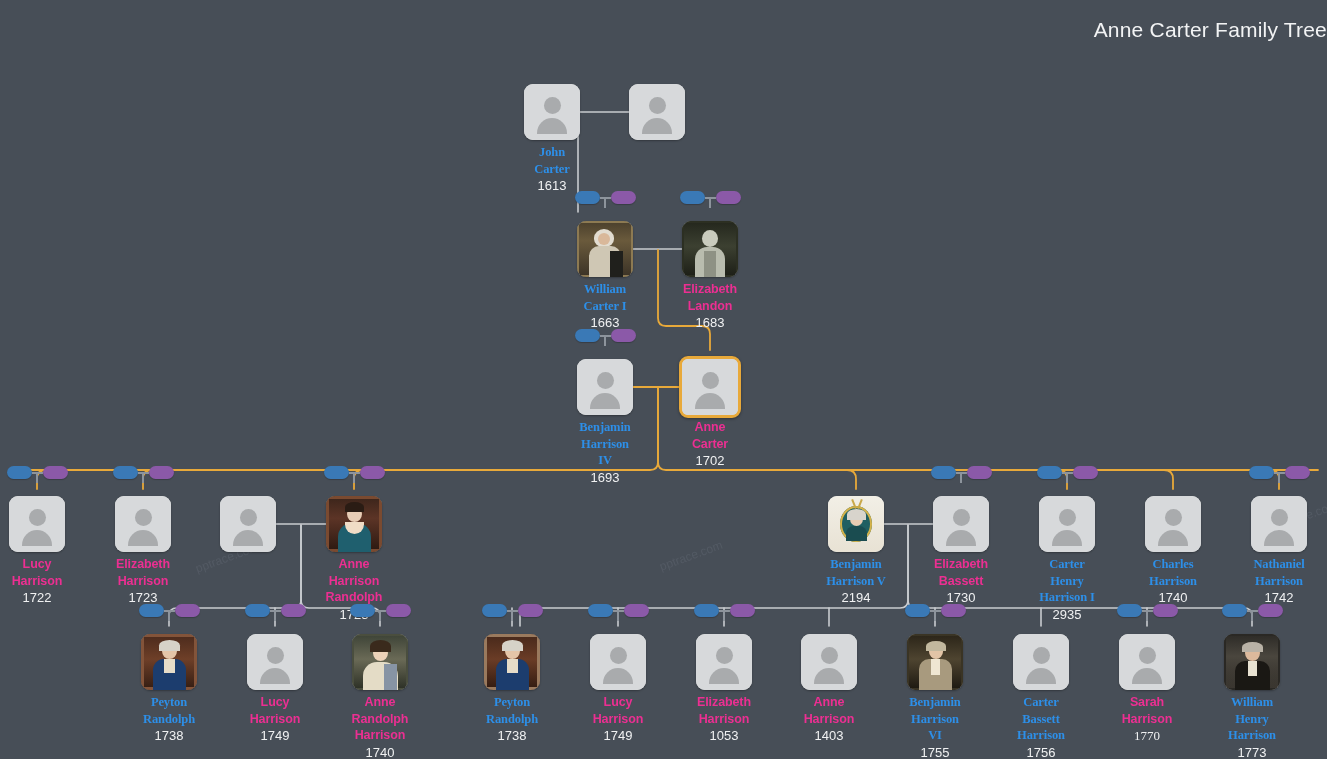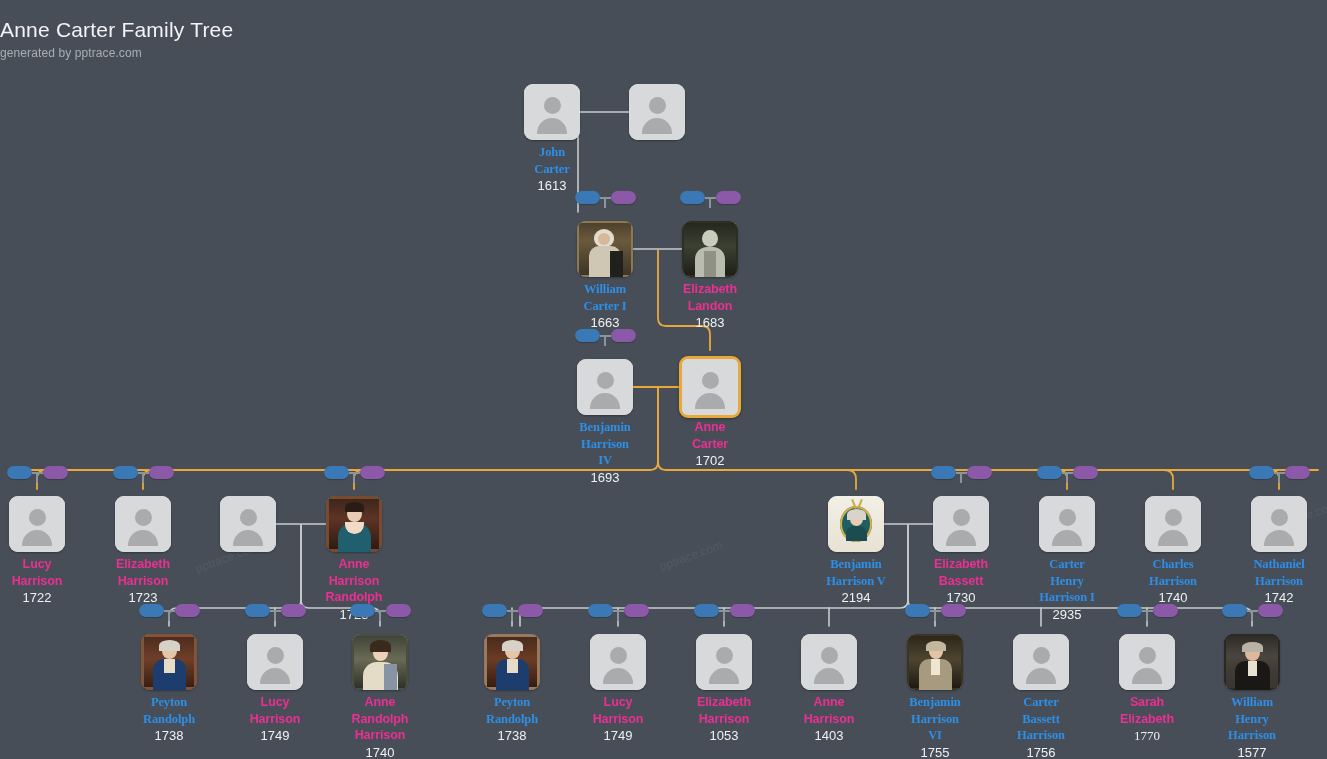--- a/index.html
+++ b/index.html
@@ -12,21 +12,21 @@
     -webkit-font-smoothing: antialiased;
   }
   #root {
     position: relative;
     width: 1327px; height: 759px;
     background: #474e57;
     overflow: hidden;
   }
 
   
-  .hdr { position:absolute; left:0; top:0; width:1327px; text-align:left; }
+  .hdr { position:absolute; left:0; top:0; width:1327px; text-align:right; }
   .hdr-title {
     font-size: 21px; color:#f2f3f4; font-weight:400;
     letter-spacing:.2px; padding-top:18px; line-height:1.15;
   }
   .hdr-sub {
     font-size: 12px; color:#a9aeb5; font-weight:400;
     padding-top:4px; letter-spacing:.1px;
   }
 
   
@@ -98,21 +98,20 @@
     background:#8d949c;
   }
 </style>
 </head>
 <body>
 
 <div id="root">
 
   <div class="hdr">
     <div class="hdr-title">Anne Carter Family Tree</div>
-    <div class="hdr-sub">generated by pptrace.com</div>
   </div>
 
   <svg id="wires" viewBox="0 0 1327 759" xmlns="http://www.w3.org/2000/svg">
       <path d="M552 112 H657" fill="none" stroke="#c9ccd0" stroke-width="1.6" stroke-linecap="round" stroke-linejoin="round"></path>
       <path d="M578 112 V212" fill="none" stroke="#c9ccd0" stroke-width="1.6" stroke-linecap="round" stroke-linejoin="round"></path>
       <path d="M605 249 H710" fill="none" stroke="#c9ccd0" stroke-width="1.6" stroke-linecap="round" stroke-linejoin="round"></path>
       <path d="M658 250 V318 Q658 326 666 326 H702 Q710 326 710 334 V350" fill="none" stroke="#e8a93a" stroke-width="1.8" stroke-linecap="round" stroke-linejoin="round"></path>
       <path d="M605 387 H710" fill="none" stroke="#e8a93a" stroke-width="1.8" stroke-linecap="round" stroke-linejoin="round"></path>
       <path d="M658 388 V462 Q658 470 650 470 H10" fill="none" stroke="#e8a93a" stroke-width="1.8" stroke-linecap="round" stroke-linejoin="round"></path>
       <path d="M658 388 V462 Q658 470 666 470 H1318" fill="none" stroke="#e8a93a" stroke-width="1.8" stroke-linecap="round" stroke-linejoin="round"></path>
@@ -524,42 +523,42 @@
         <div class="pyear" style="top: 110.8px;">1756</div>
       </div>
       <div class="person" style="left: 1147px; top: 634px;">
         <div class="card">
           <div class="silh">
             <div class="head"></div>
             <div class="body"></div>
           </div>
         </div>
         <div class="pname f" style="white-space: pre-line;">Sarah
-Elizabeth</div>
+Harrison</div>
         <div class="pyear" style="top: 94.2px; font-family: Liberation Serif, serif;">1770</div>
         <div class="badges" style="left: 0px; top: -30px;">
           <div class="pill blue"></div>
           <div class="tee"></div>
           <div class="stem"></div>
           <div class="pill purp"></div>
         </div>
       </div>
       <div class="person" style="left: 1252px; top: 634px;">
         <div class="card">
           <div class="port" style="background:linear-gradient(180deg,#2c2a26 0%,#4a463e 40%,#17151200 100%),linear-gradient(180deg,#201e1a,#3a3630);box-shadow:inset 0 0 0 2px #2a2824;">
             <div style="position:absolute;left:21px;top:11px;width:15px;height:16px;border-radius:50%;background:#dcb99c;"></div>
             <div style="position:absolute;left:18px;top:8px;width:21px;height:10px;border-radius:50% 50% 0 0;background:#b9b2a6;"></div>
             <div style="position:absolute;left:11px;top:27px;width:35px;height:29px;border-radius:10px 10px 0 0;background:#1a1814;"></div>
             <div style="position:absolute;left:24px;top:27px;width:9px;height:15px;background:#e8e2d2;"></div>
           </div>
         </div>
         <div class="pname m" style="white-space: pre-line;">William
 Henry
 Harrison</div>
-        <div class="pyear" style="top: 110.8px;">1577</div>
+        <div class="pyear" style="top: 110.8px;">1773</div>
         <div class="badges" style="left: 0px; top: -30px;">
           <div class="pill blue"></div>
           <div class="tee"></div>
           <div class="stem"></div>
           <div class="pill purp"></div>
         </div>
       </div>
     </div>
 
 </div>

